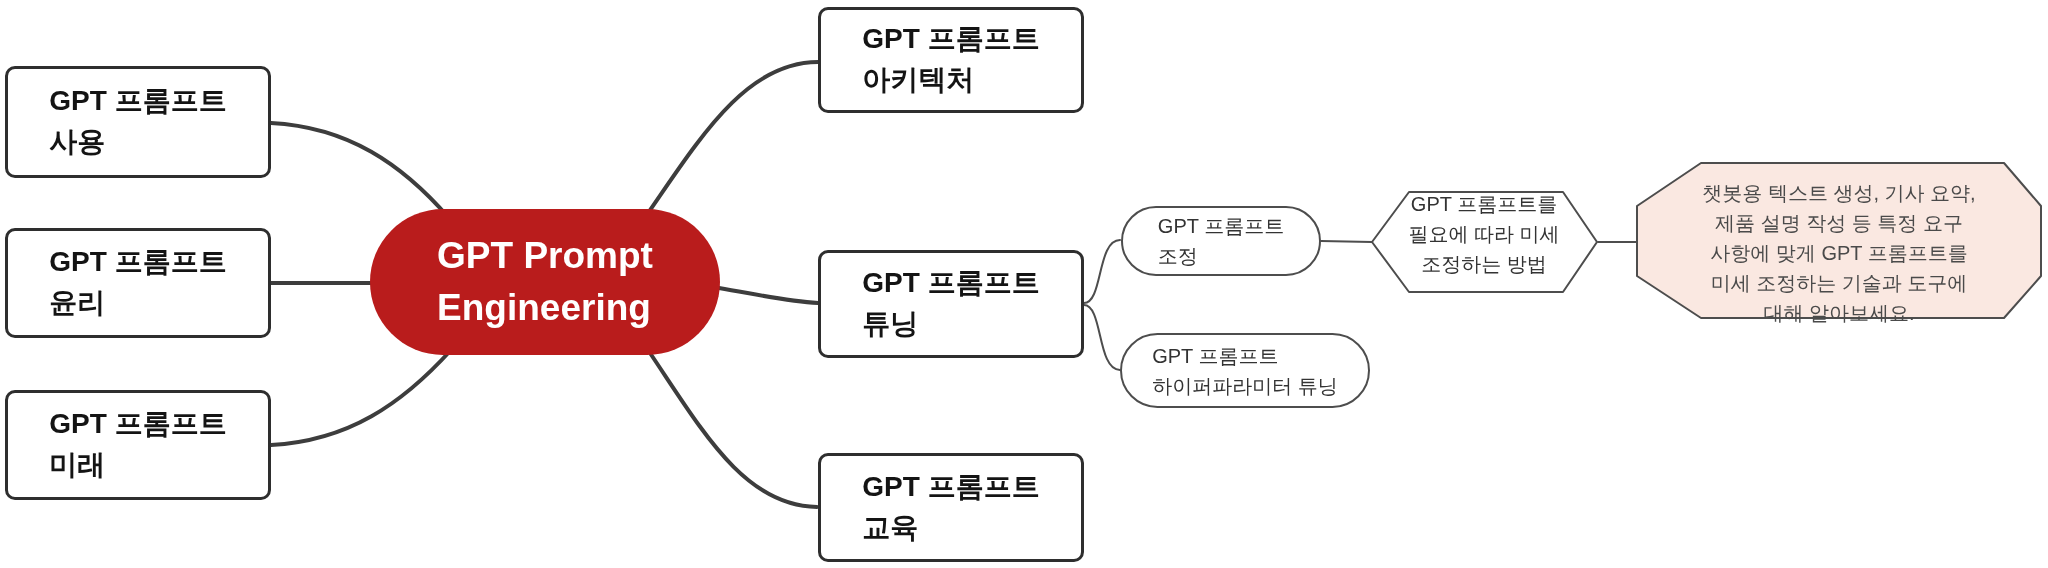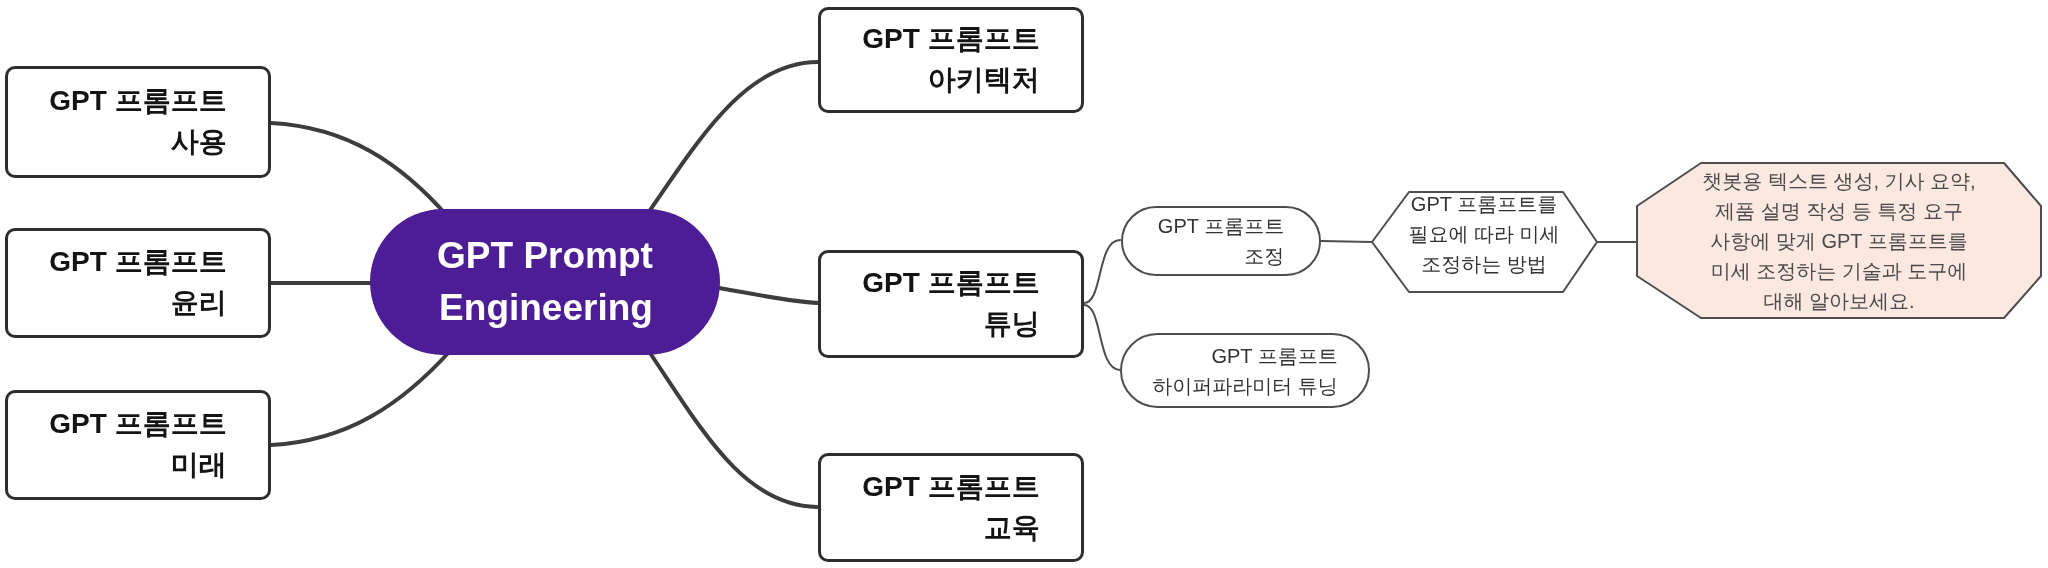--- a/index.html
+++ b/index.html
@@ -19,35 +19,35 @@
     position: absolute;
     inset: 0;
     width: 2048px;
     height: 568px;
   }
   .node {
     position: absolute;
     display: flex;
     align-items: center;
     justify-content: center;
-    text-align: right;
+    text-align: left;
     white-space: pre-line;
     box-sizing: border-box;
     background: #ffffff;
     color: #141414;
   }
   .node-box {
     border: 3px solid #2e2e2e;
     border-radius: 10px;
     font-size: 28px;
     font-weight: bold;
     line-height: 1.45;
   }
   .node-center {
-    background: #4c1d95;
+    background: #b91c1c;
     color: #ffffff;
     border: none;
     border-radius: 73px;
     font-size: 37px;
     font-weight: bold;
     line-height: 1.4;
   }
   .node-stadium {
     border: 2px solid #4d4d4d;
     border-radius: 40px;
@@ -61,21 +61,21 @@
     display: flex;
     align-items: center;
     justify-content: center;
     text-align: center;
     white-space: pre-line;
     font-size: 20px;
     line-height: 1.5;
     background: transparent;
   }
   .hex-label { color: #333333; }
-  .oct-label { color: #4a4a4a; line-height: 1.5; }
+  .oct-label { color: #4a4a4a; line-height: 1.5; margin-top: 12px; }
 </style>
 </head>
 <body>
 
 <div class="canvas">
 
   <svg class="edges-layer" viewBox="0 0 2048 568" xmlns="http://www.w3.org/2000/svg">
 
     <path d="M 271 123 C 348 127 402 164 449 218" stroke="#3d3d3d" stroke-width="4" fill="none" stroke-linecap="round"></path>
     <path d="M 271 283 L 374 283" stroke="#3d3d3d" stroke-width="4" fill="none" stroke-linecap="round"></path>

